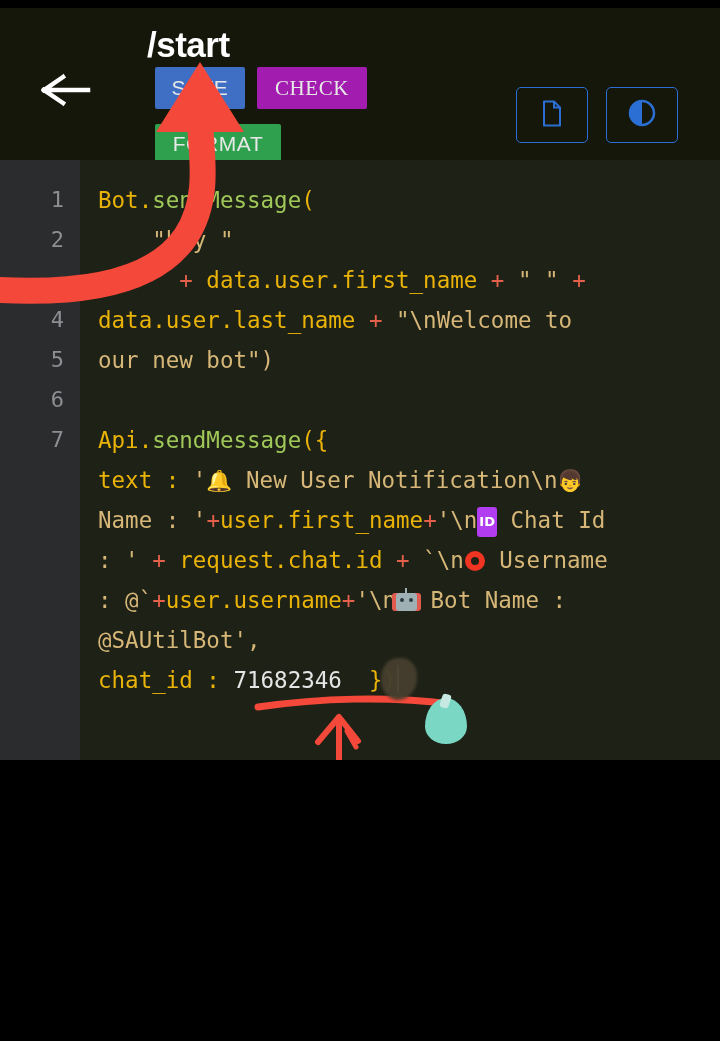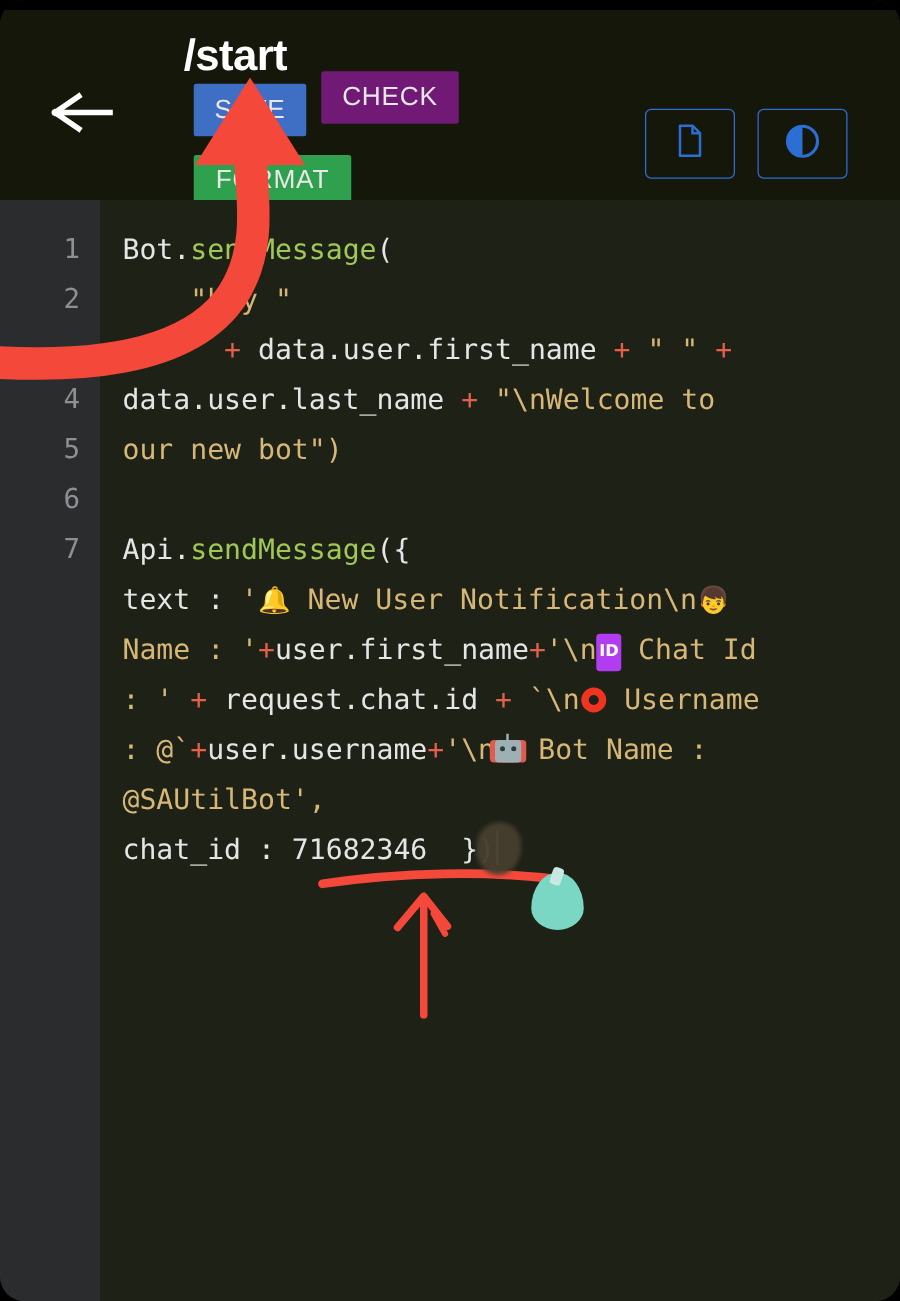--- a/index.html
+++ b/index.html
@@ -4,24 +4,23 @@
 <style>
   * { margin:0; padding:0; box-sizing:border-box; }
   html, body {
     width:720px; height:1041px;
     background:#000;
     font-family:"Liberation Sans", sans-serif;
     overflow:hidden;
   }
   #app {
     position:relative;
-    width:720px; height:1041px;
+    width:720px; height:760px;
     background:#1b1d10;
     overflow:hidden;
-    border-radius:20px;
   }
 
   
   .statusbar {
     position:absolute; left:0; top:0;
     width:720px; height:8px;
     background:#000000;
   }
 
   
@@ -53,21 +52,21 @@
     display:flex; align-items:center; justify-content:center;
     color:#e8e8e8;
     font-size:21px;
     font-weight:500;
     letter-spacing:0.6px;
     border-radius:2px;
     cursor:pointer;
     white-space:nowrap;
   }
   .btn-save   { left:155px; top:59px;  width:90px;  height:42px; background:#3f6fc4; }
-  .btn-check  { left:257px; top:49px;  width:110px; height:42px; background:#701a75; }
+  .btn-check  { left:257px; top:59px;  width:110px; height:42px; background:#a21caf;font-family:Liberation Serif, serif; }
   .btn-format { left:155px; top:116px; width:126px; height:40px; background:#2fa14e; }
 
   .icon-btn {
     position:absolute;
     width:72px; height:56px;
     border:1px solid #2b6fd4;
     border-radius:5px;
     display:flex; align-items:center; justify-content:center;
     cursor:pointer;
     background:transparent;
@@ -103,21 +102,21 @@
     width:640px; height:881px;
     padding:20px 6px 0 18px;
     font-family:"DejaVu Sans Mono", monospace;
     font-size:22.5px;
     line-height:40px;
     color:#e6e6e6;
     white-space:pre;
     letter-spacing:0px;
   }
   .code .row { height:40px; white-space:pre; }
-  .tok-plain { color:#e5e5e5; }
+  .tok-plain { color:#eab308; }
   .tok-fn    { color:#9fc858; }
   .tok-str   { color:#d7b778; }
   .tok-op    { color:#e4604a; }
   .tok-num   { color:#e5e5e5; }
   .emoji     { font-family:"DejaVu Sans", sans-serif; font-size:21px; }
   .idbadge {
     display:inline-block;
     background:#b13cf0;
     color:#ffffff;
     font-family:"DejaVu Sans", sans-serif;

